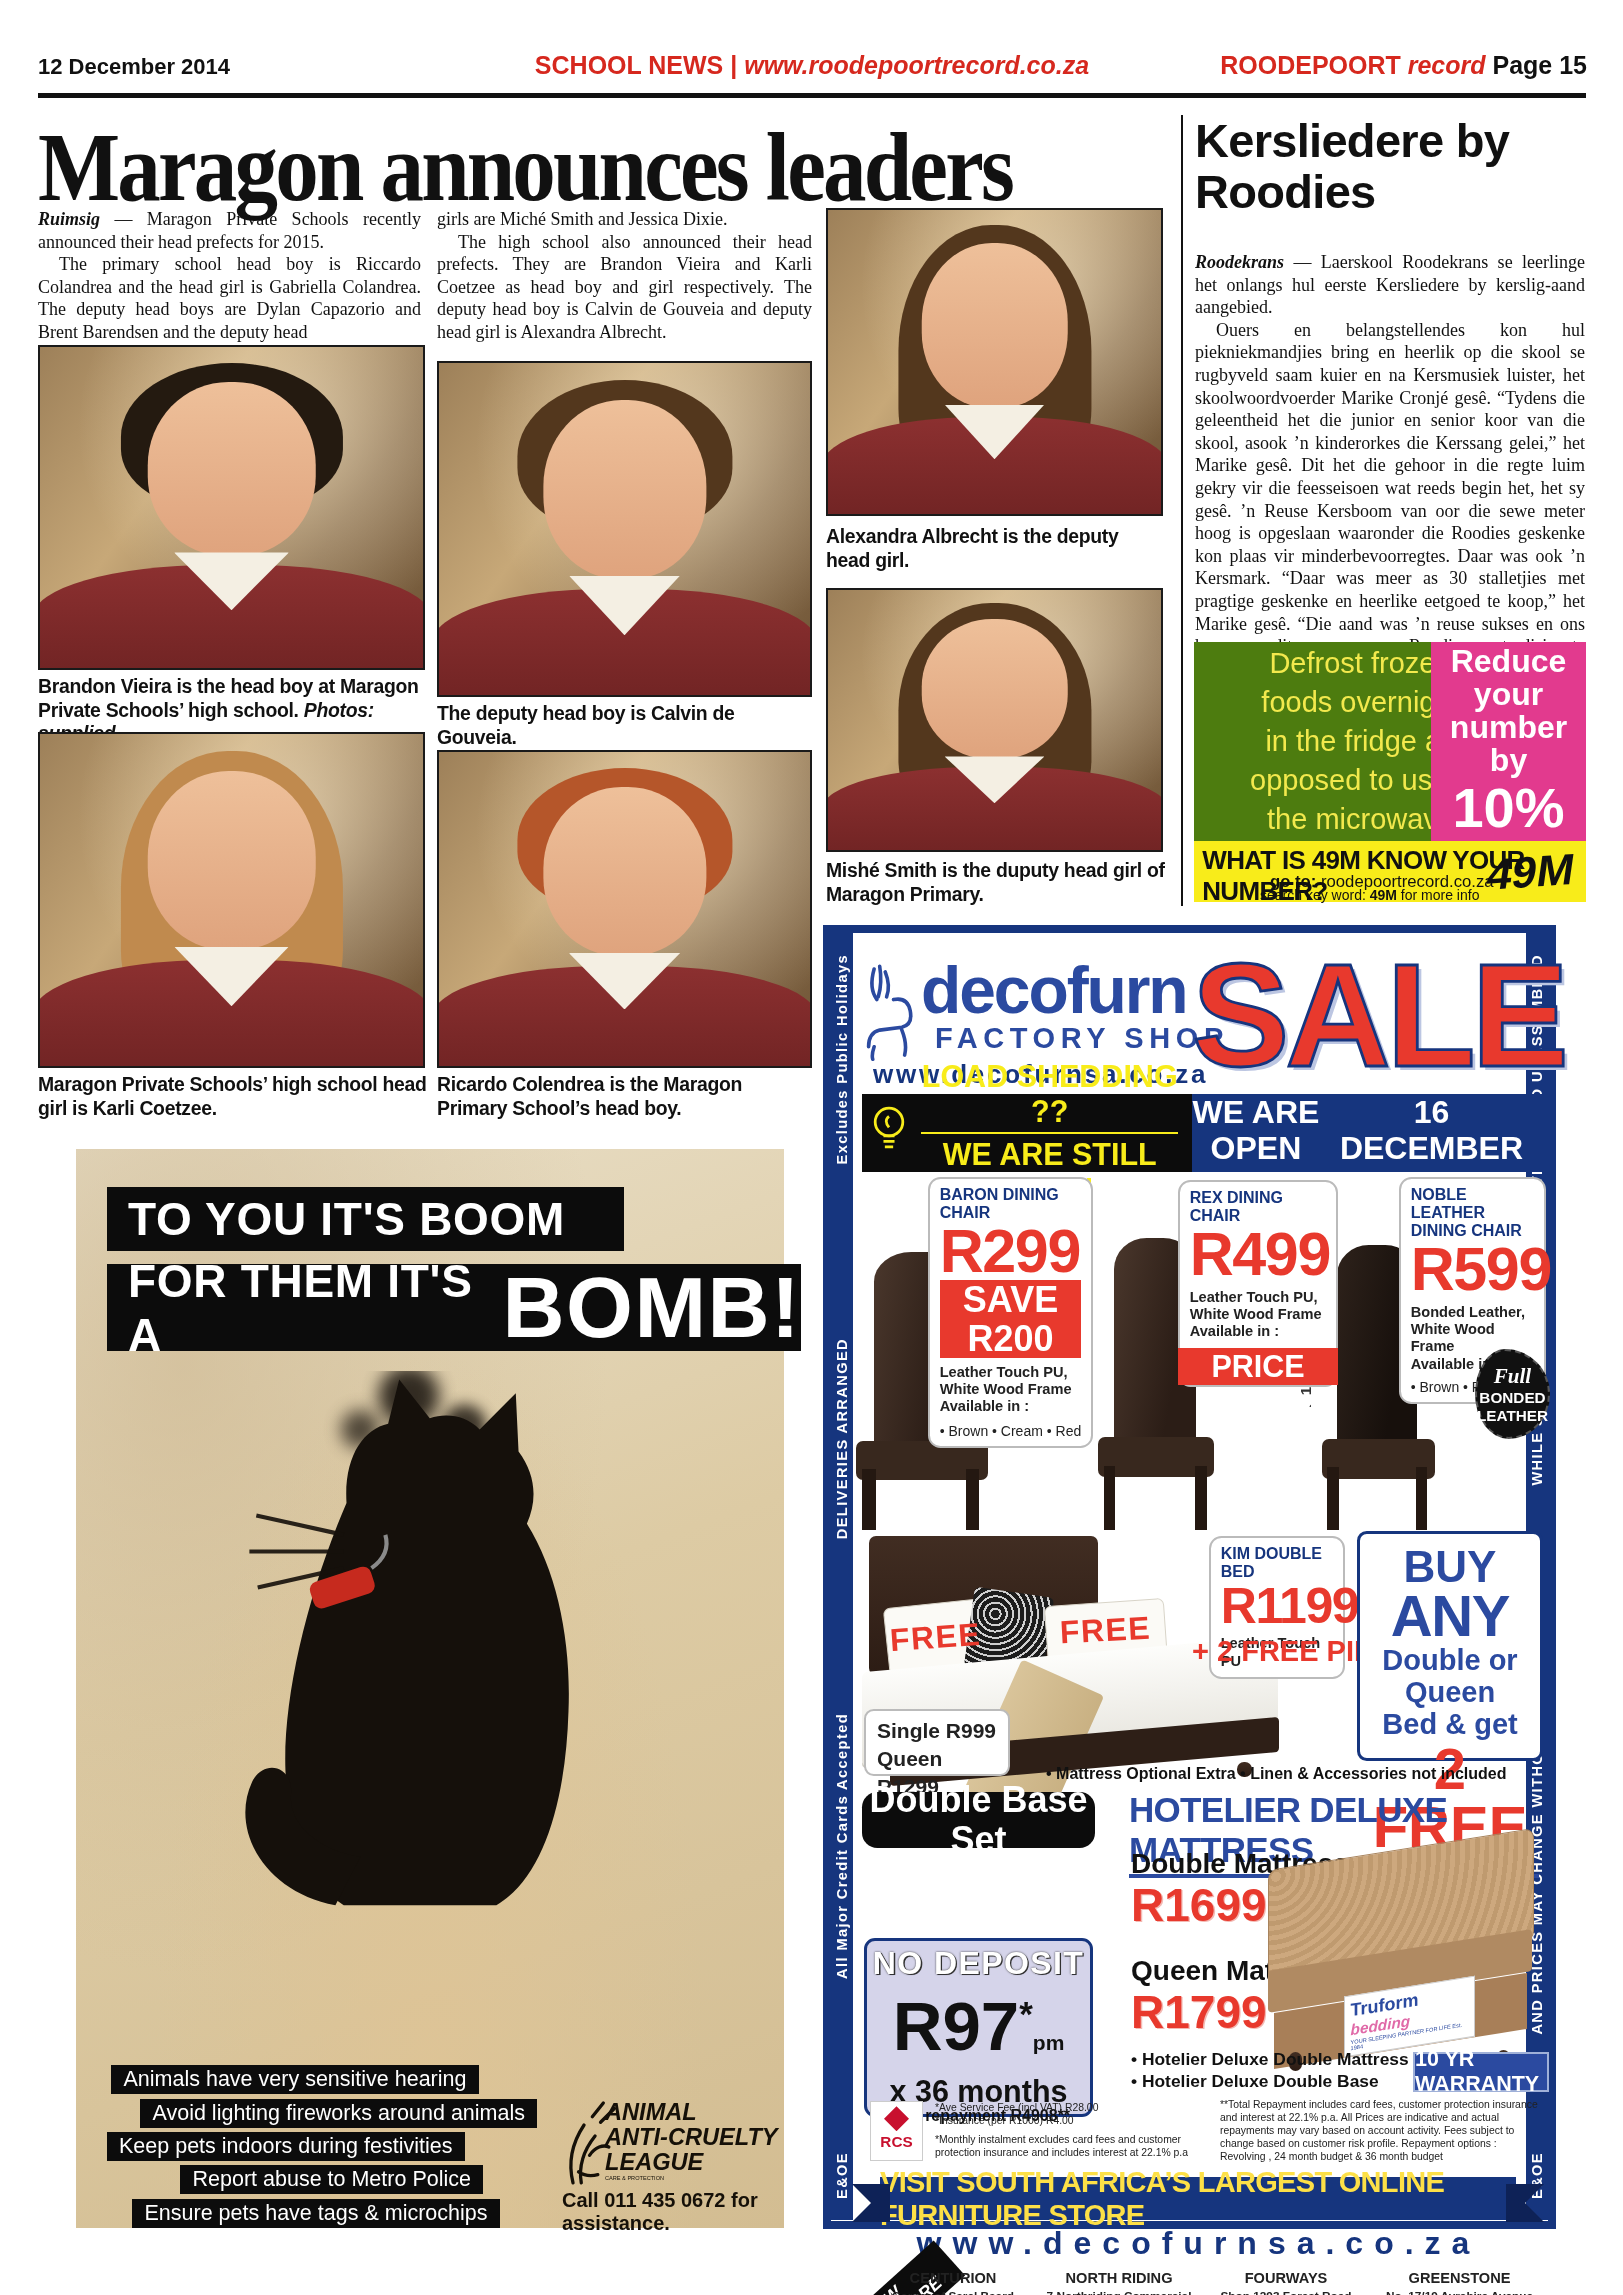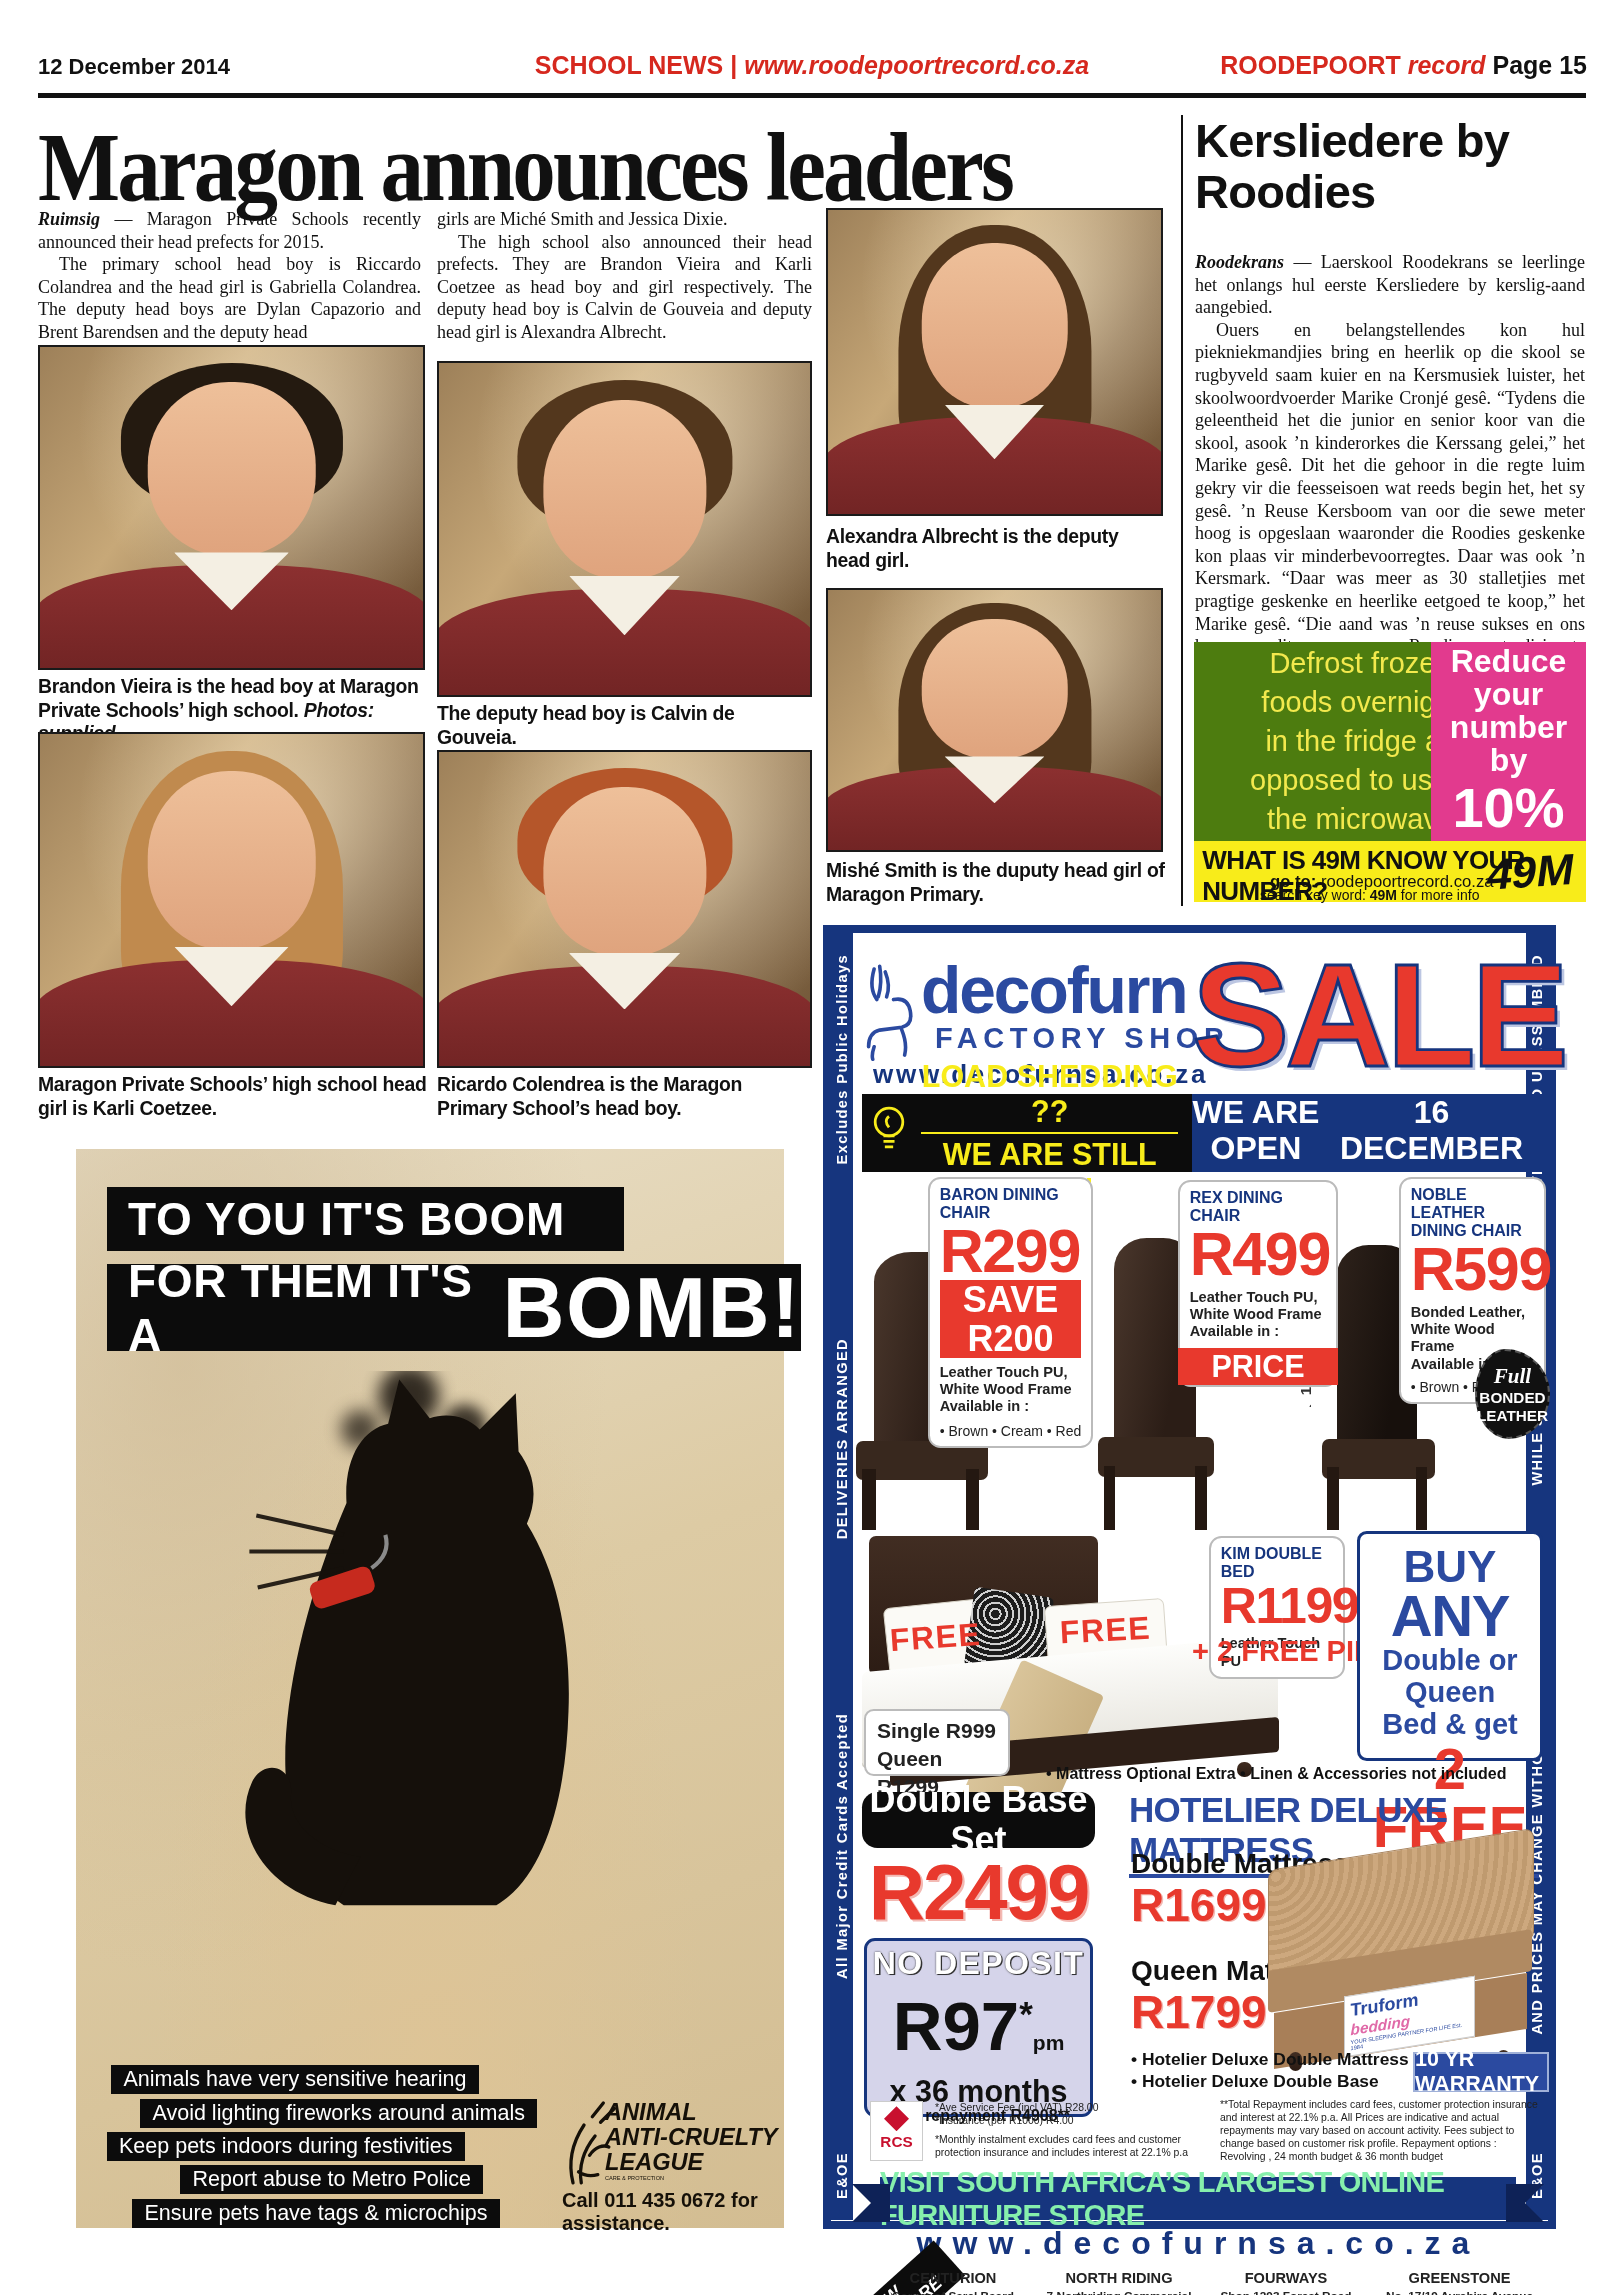--- a/index.html
+++ b/index.html
@@ -160,21 +160,21 @@
   .mat-basebox{position:absolute;background:#a87f58;transform:skewY(-9deg);}
   .truform{position:absolute;background:#fff;border:0.7px solid #ccc;padding:4.2px 5.6px;transform:skewY(-9deg);}
   .tf1{font:900 18px "Liberation Sans",sans-serif;color:#2b4aa0;}
   .tf2{font:italic bold 15.3px "Liberation Sans",sans-serif;color:#e06aa8;}
   .tf3{font:5.6px "Liberation Sans",sans-serif;color:#2b4aa0;}
   .fine{font:10.4px/13px "Liberation Sans",sans-serif;color:#222;}
   .rcs{position:absolute;background:#fff;border:0.7px solid #ccc;width:51px;height:58px;text-align:center;}
   .rcs .dia{width:25px;height:25px;margin:4.2px auto 1.4px;background:#c8102e;
             clip-path:polygon(50% 0,100% 50%,50% 100%,0 50%);}
   .rcs .t{font:900 15.3px "Liberation Sans",sans-serif;color:#c8102e;}
-  .ribbon{position:absolute;background:#16357e;color:#86efac;display:flex;align-items:center;justify-content:center;
+  .ribbon{position:absolute;background:#16357e;color:#fde047;display:flex;align-items:center;justify-content:center;
           font:bold 29px "Liberation Sans",sans-serif;letter-spacing:-0.7px;}
   .ribbon:before,.ribbon:after{content:"";position:absolute;top:7px;border:19.4px solid #0e2257;}
   .ribbon:before{left:-28px;border-left-color:transparent;}
   .ribbon:after{right:-28px;border-right-color:transparent;}
   .deco-site{font:bold 32px "Liberation Sans",sans-serif;color:#16357e;letter-spacing:11px;text-align:center;}
   .store{position:absolute;text-align:center;font:bold 11.8px/15.3px "Liberation Sans",sans-serif;color:#222;}
   .store .nm{font-size:14.6px;margin-bottom:2.8px;}
   .megaflag{position:absolute;background:#0c0c0c;color:#fff;transform:rotate(-42deg);
             font:italic 900 18px/19.4px "Liberation Sans",sans-serif;text-align:center;padding:4.2px 21px;}
 </style>
@@ -463,21 +463,20 @@
       <div class="ba5">2 FREE</div>
       <div class="ba6">Pillows</div>
     </div>
     <div class="sqcard" style="left:33px;top:776px;width:146px;height:67px;">
       <div>Single    R999</div>
       <div>Queen    R1299</div>
     </div>
     <div class="abs bednote" style="left:215px;top:832px;">• Mattress Optional Extra • Linen &amp; Accessories not included</div>
 
     <div class="setbox" style="left:31px;top:859px;width:233px;height:56px;">Double Base Set</div>
-    <div class="setprice" style="left:31px;top:923px;width:233px;">R2499</div>
     <div class="nodep" style="left:33px;top:1005px;width:229px;height:179px;">
       <div class="nd1">NO DEPOSIT</div>
       <div class="nd2"><span>R97</span><sup>*</sup><span class="pm">pm</span></div>
       <div class="nd3">x 36 months</div>
       <div class="nd4">total repayment R4908**</div>
     </div>
     <div class="abs hot-h" style="left:298px;top:857px;width:410px;">HOTELIER DELUXE MATTRESS</div>
     <div class="abs mat-l" style="left:300px;top:915px;">Double Mattress</div>
     <div class="abs mat-p" style="left:300px;top:945px;">R1699</div>
     <div class="abs mat-l" style="left:300px;top:1022px;">Queen Mattress</div>

